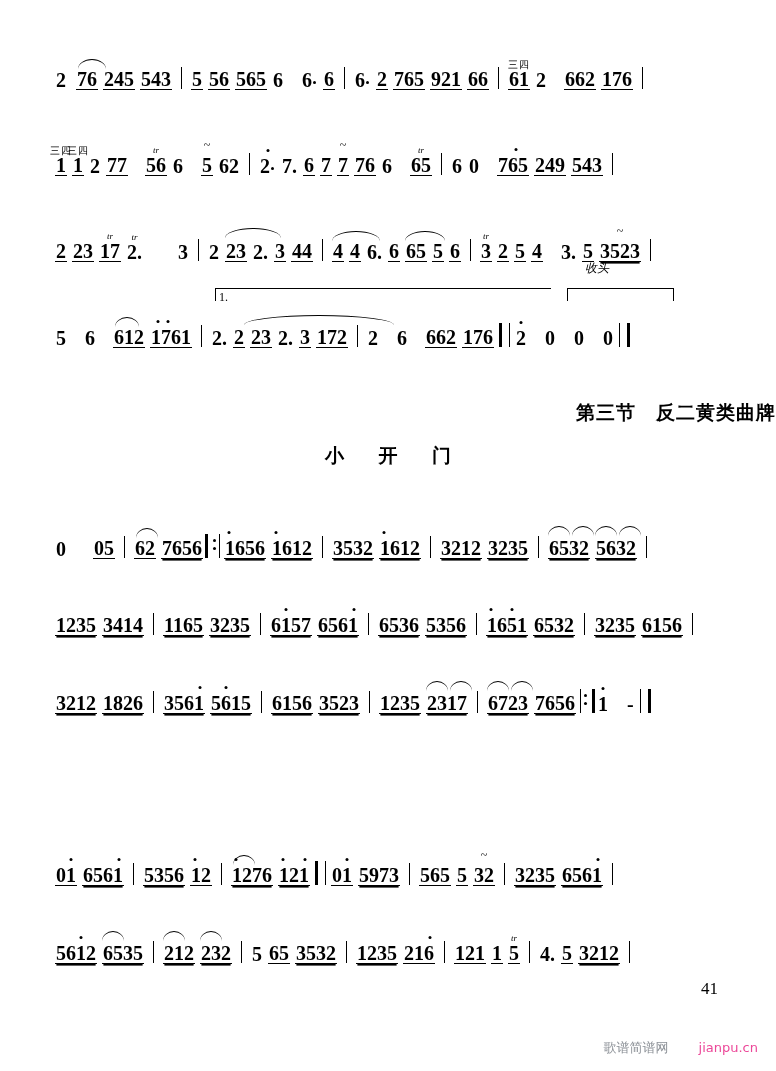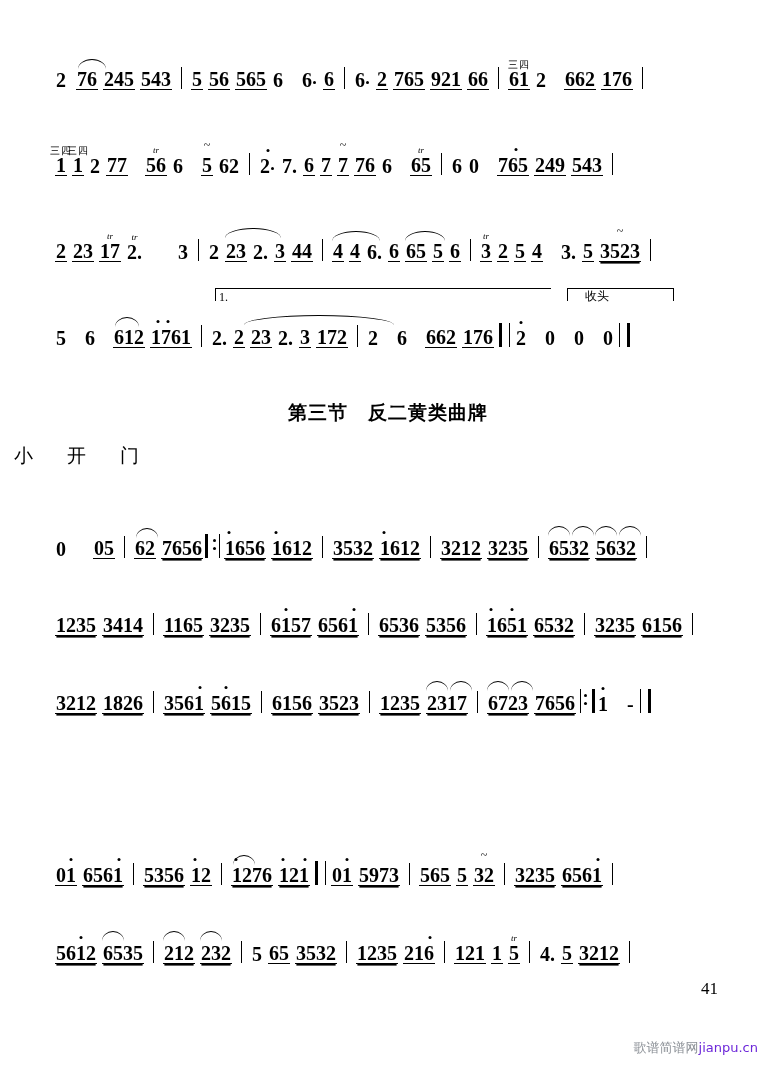--- a/index.html
+++ b/index.html
@@ -151,32 +151,32 @@
     transform: translateX(-50%);
     font-size: 12px;
     font-weight: normal;
     line-height: 6px;
   }
 
   
   .sec-title {
     position: absolute;
     width: 776px;
-    text-align: center;
+    text-align: right;
     font-family: "DejaVu Sans", sans-serif;
     font-weight: bold;
     font-size: 19px;
     letter-spacing: 1px;
   }
   .tune-title {
     position: absolute;
     width: 776px;
-    text-align: left;
+    text-align: center;
     font-family: "DejaVu Sans", sans-serif;
-    font-weight: normal;
+    font-weight: bold;
     font-size: 19px;
     letter-spacing: 14px;
     text-indent: 14px;
   }
 
   
   .volta {
     position: absolute;
     border-top: 1.4px solid #000;
     border-left: 1.4px solid #000;
@@ -211,21 +211,21 @@
   .watermark {
     position: absolute;
     right: 18px;
     bottom: 14px;
     font-size: 13px;
     font-family: "DejaVu Sans", sans-serif;
     color: #9aa0a6;
     letter-spacing: 0px;
   }
   .watermark .cn { color: #8b9096; }
-  .watermark .en { color: #6d28d9; }
+  .watermark .en { color: #ec4899; margin-left: 30px; }
 </style>
 </head>
 <body>
 
 <div class="page">
 
   <div class="row" style="top:44px;">
     <span class="grp">2</span>
       <span class="sp"></span>
     <span class="grp u1"><span class="slur" style="left:2px;width:28px;"></span>76</span>
@@ -359,21 +359,21 @@
       <span class="sp-s"></span>
     <span class="grp u1">5</span>
       <span class="sp-s"></span>
     <span class="grp u2"><span class="wav">~</span>3523</span>
     <span class="bar"></span>
   </div>
 
   <div class="volta" style="left:215px; top:288px; width:335px;"></div>
   <div class="volta-label" style="left:219px; top:290px;">1.</div>
   <div class="volta-r" style="left:567px; top:288px; width:105px;"></div>
-  <div class="shoutou" style="left:585px; top:288px;">收头</div>
+  <div class="shoutou" style="left:585px; top:260px;font-style:italic;">收头</div>
 
   <div class="row" style="top:302px;">
     <span class="grp">5</span>
       <span class="sp-l"></span>
     <span class="grp">6</span>
       <span class="sp-l"></span>
     <span class="grp u1"><span class="slur" style="left:2px;width:24px;"></span>612</span>
       <span class="sp-s"></span>
     <span class="grp u1"><span class="dot-up" style="left:18%"></span><span class="dot-up" style="left:44%"></span>1761</span>
     <span class="bar"></span>

